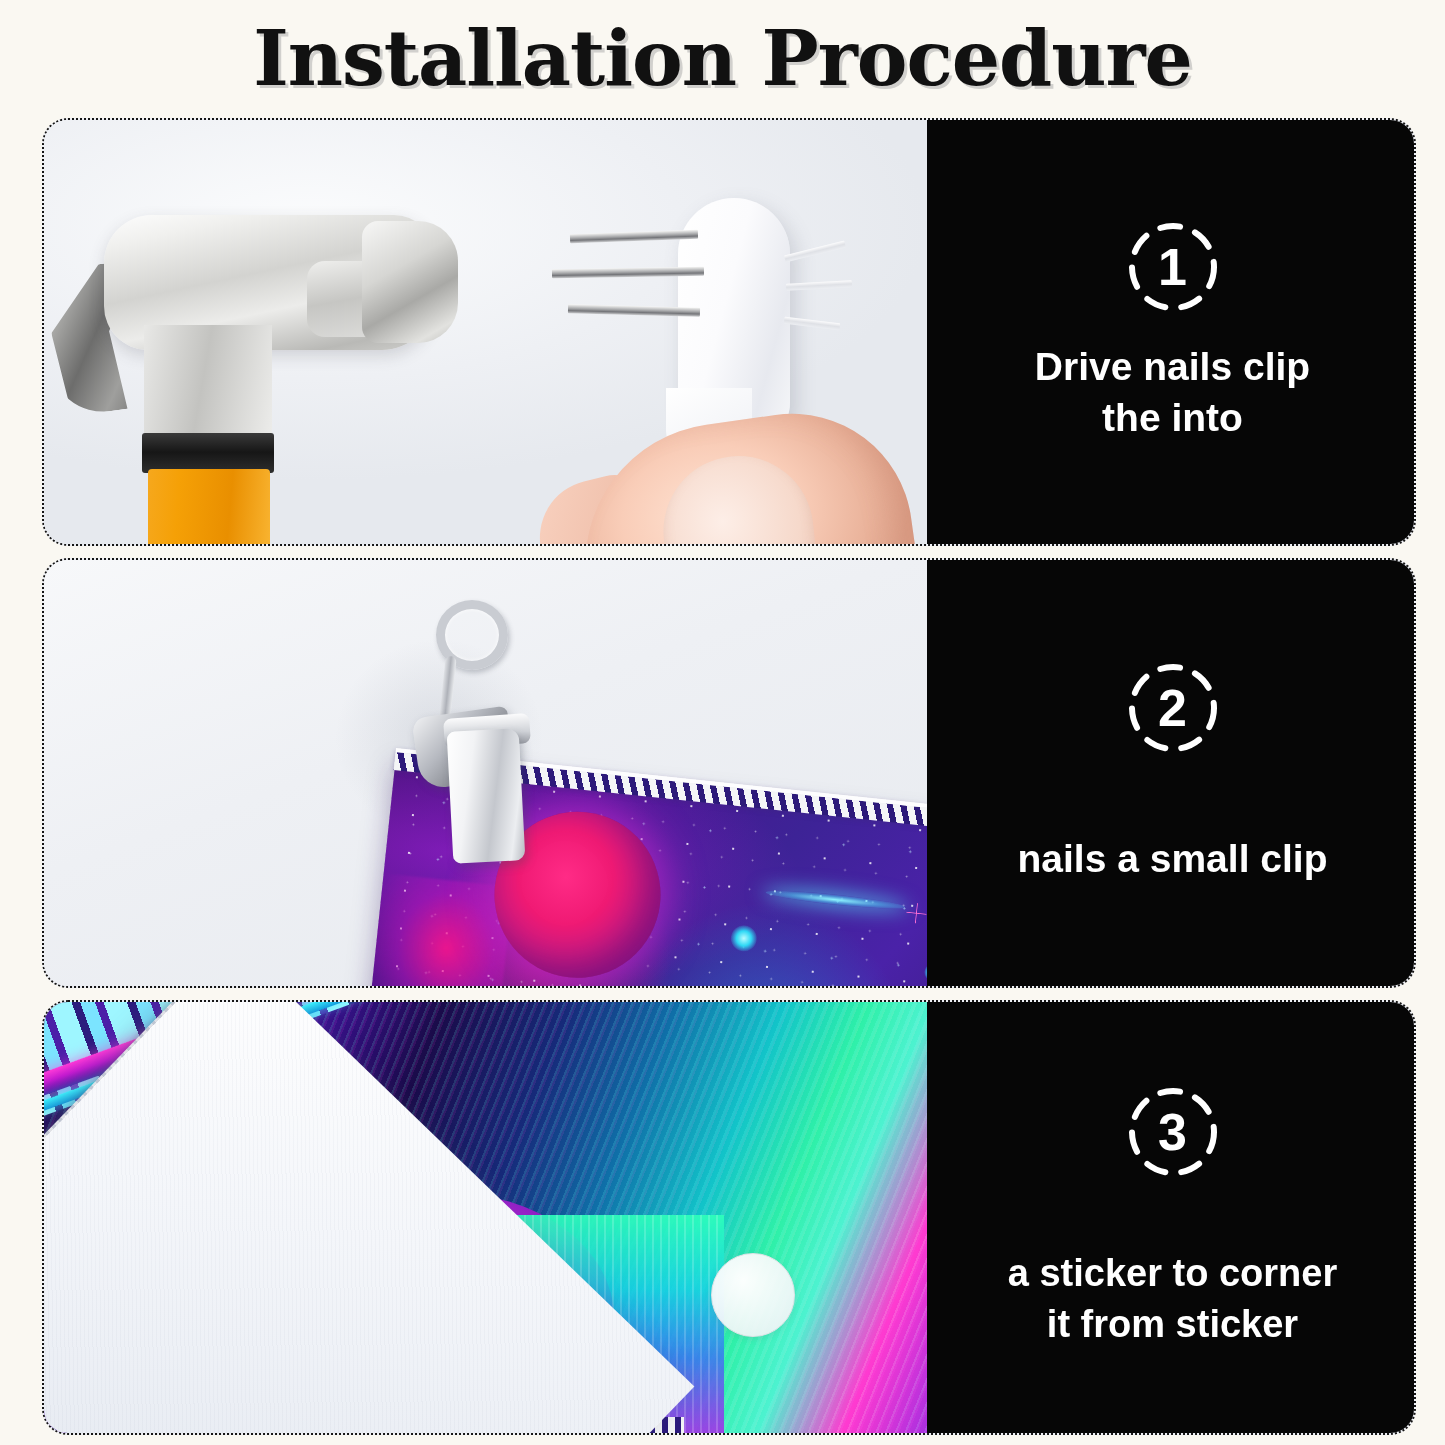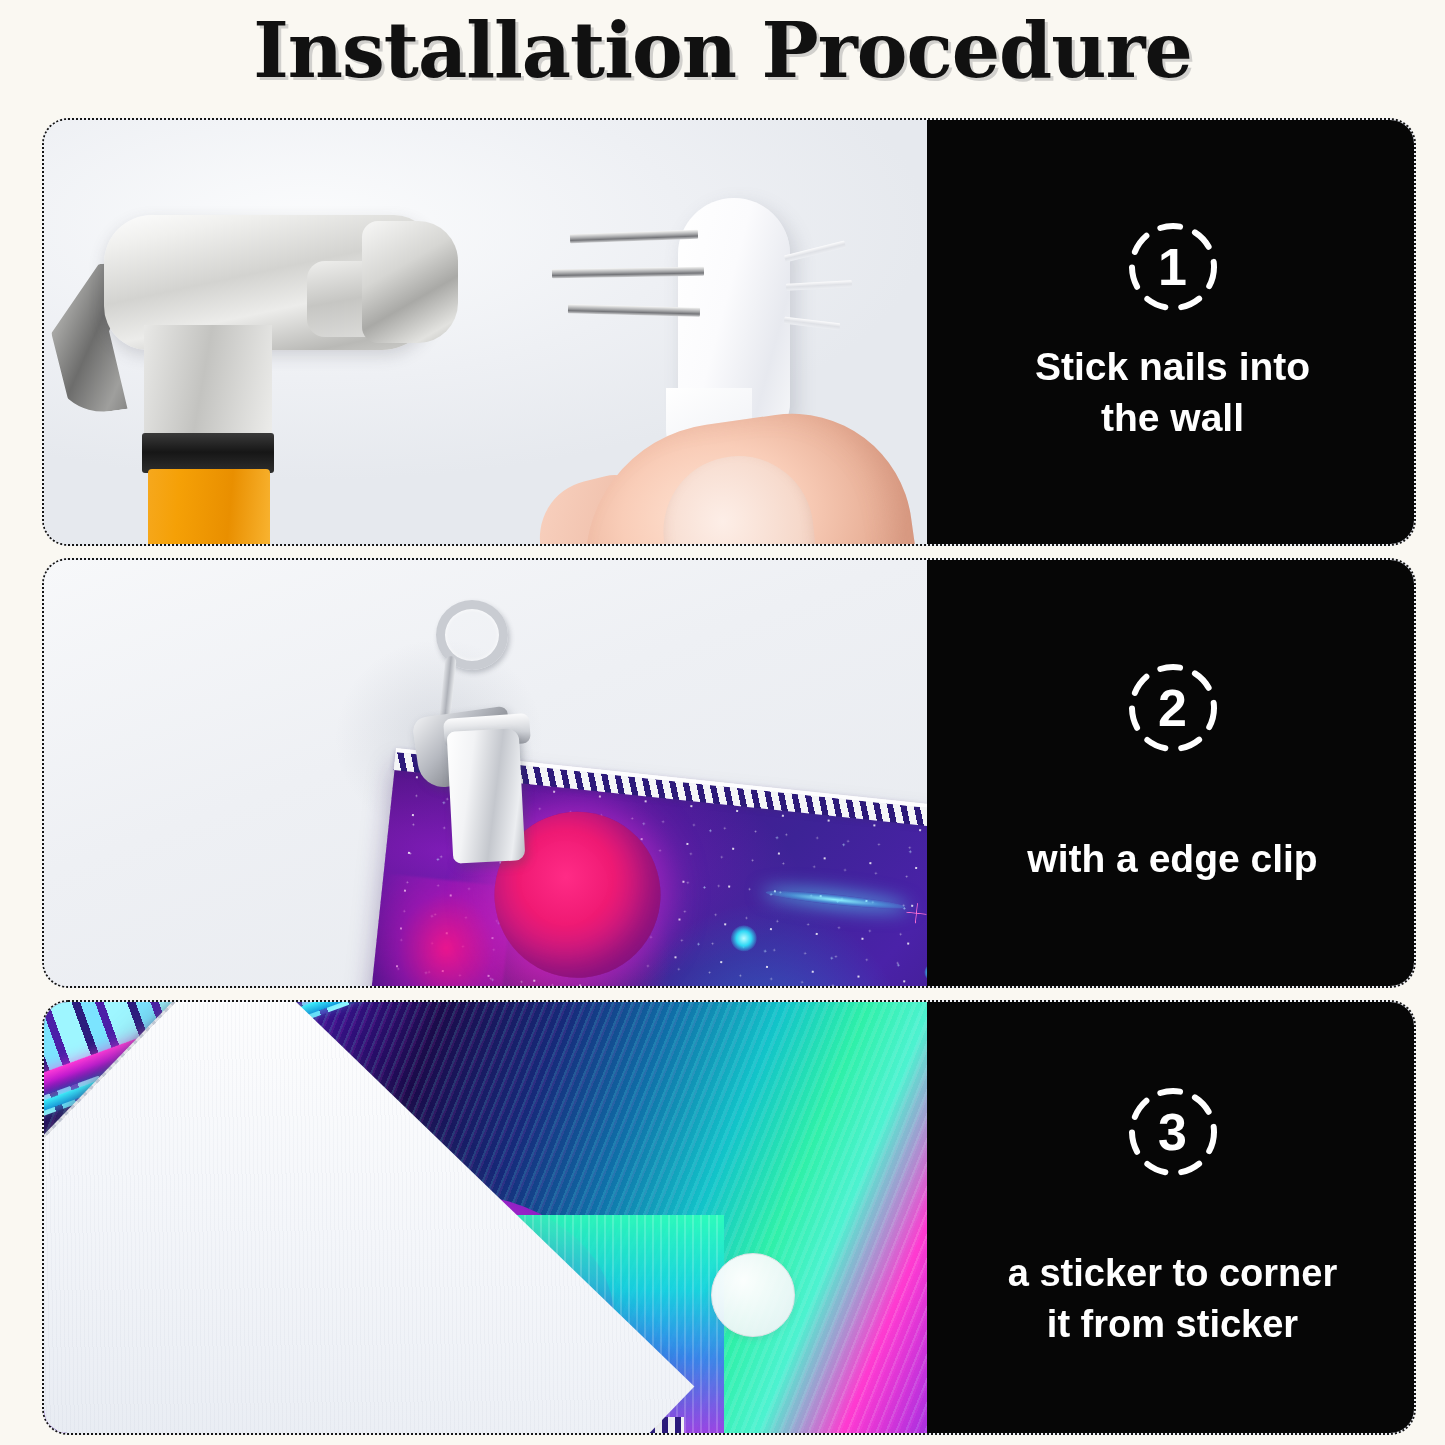--- a/index.html
+++ b/index.html
@@ -15,21 +15,21 @@
   #page {
     position: relative;
     width: 1445px;
     height: 1445px;
     background: #faf8f2;
   }
 
   
   .title {
     position: absolute;
-    top: 6px;
+    top: 14px;
     left: 0;
     width: 1445px;
     text-align: center;
     font-family: "DejaVu Serif", "Liberation Serif", serif;
     font-weight: bold;
     font-size: 76px;
     letter-spacing: -1px;
     color: #111111;
     text-shadow: 3px 3px 0 rgba(160,160,160,0.45);
     white-space: nowrap;
@@ -530,22 +530,22 @@
     </div>
 
     <div class="info">
       <div class="badge">
         <svg viewBox="0 0 92 92" width="92" height="92" aria-hidden="true">
           <circle cx="46" cy="46" r="41" fill="none" stroke="#ffffff" stroke-width="6" stroke-linecap="round" stroke-dasharray="20 16"></circle>
         </svg>
         <span class="num">1</span>
       </div>
       <div class="step-text">
-        <span>Stick nails into</span><br>
-        <span>the wall</span>
+        <span>Drive nails clip</span><br>
+        <span>the into</span>
       </div>
     </div>
   </div>
 
   <div class="row" id="row-2">
 
     <div class="photo">
       <div class="p2-bg"></div>
       <div class="wall-shadow"></div>
 
@@ -573,21 +573,21 @@
 
     <div class="info">
       <div class="badge">
         <svg viewBox="0 0 92 92" width="92" height="92" aria-hidden="true">
           <circle cx="46" cy="46" r="41" fill="none" stroke="#ffffff" stroke-width="6" stroke-linecap="round" stroke-dasharray="20 16"></circle>
         </svg>
         <span class="num">2</span>
       </div>
       <div class="step-text">
         <br>
-        <span>with a edge clip</span>
+        <span>nails a small clip</span>
       </div>
     </div>
   </div>
 
   <div class="row" id="row-3">
 
     <div class="photo">
       <div class="p3-bg"></div>
       <div class="art-field"></div>
       <div class="art-streaks"></div>

